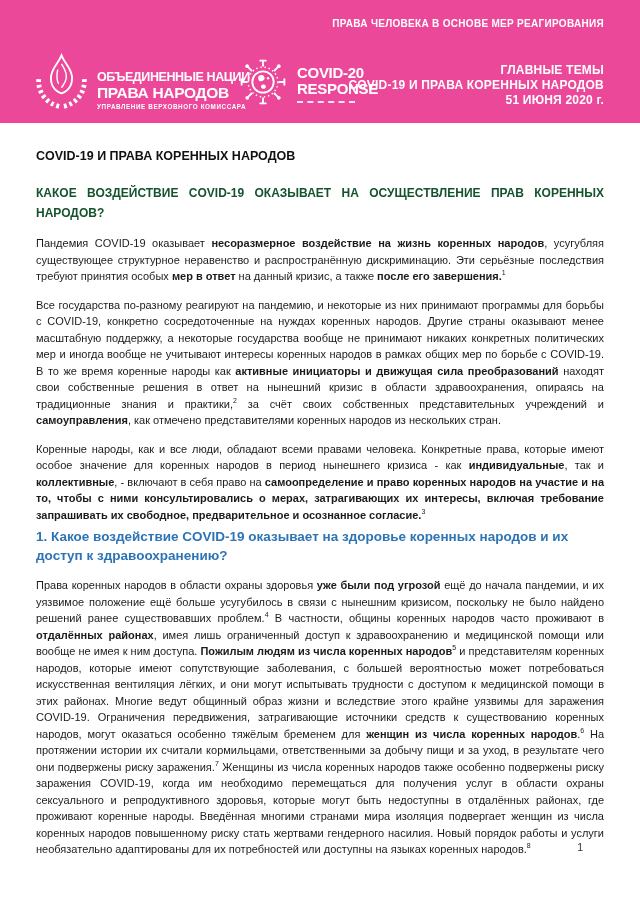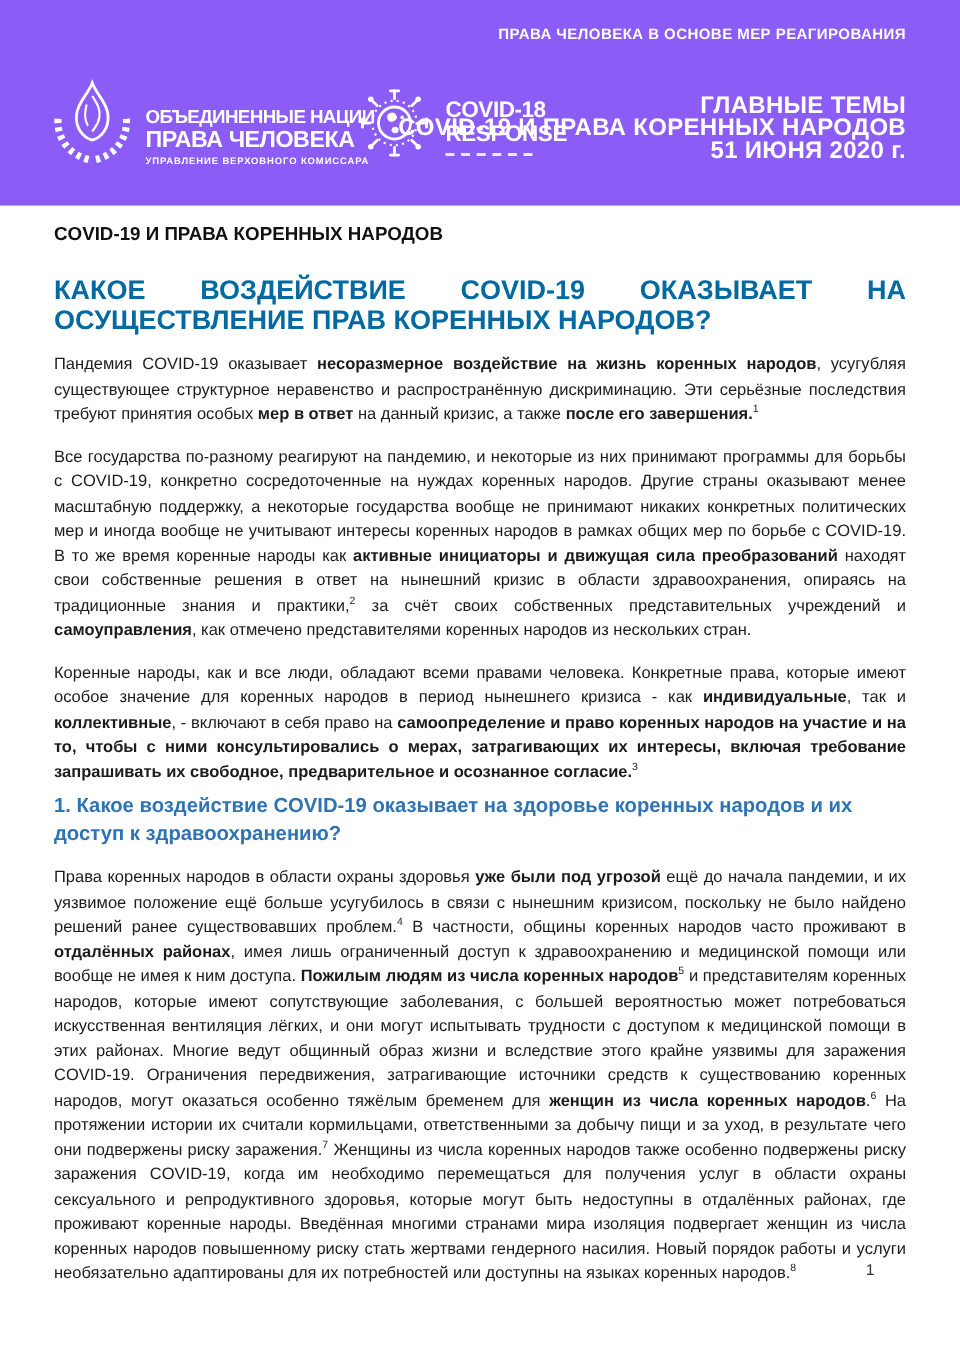--- a/index.html
+++ b/index.html
@@ -3,45 +3,45 @@
 <meta charset="utf-8">
 <style>
   * { margin:0; padding:0; box-sizing:border-box; }
   html,body { background:#ffffff; }
   body {
     width:640px; height:905px; position:relative; overflow:hidden;
     font-family:"Liberation Sans", sans-serif; color:#1b1b1b;
   }
   
   .header {
-    position:absolute; top:0; left:0; width:640px; height:137px;
-    background:#8b5cf6; color:#ffffff;
+    position:absolute; top:0; left:0; width:640px; height:123px;
+    background:#ec4899; color:#ffffff;
   }
   .tagline {
     position:absolute; top:18px; right:36px;
     font-size:10px; font-weight:700; letter-spacing:.3px;
   }
   .unlogo { position:absolute; left:33px; top:52px; display:flex; align-items:center; }
   .unlogo-text { margin-left:7px; }
   .un-line1 { font-size:12.5px; font-weight:600; letter-spacing:-.4px; line-height:14px;margin-top:12px; }
   .un-line2 { font-size:15.5px; font-weight:800; letter-spacing:-.3px; line-height:17px; }
   .un-line3 { font-size:6.3px; font-weight:600; letter-spacing:.6px; margin-top:2px; }
   .covidlogo { position:absolute; left:237px; top:56px; display:flex; align-items:center; }
   .covid-text { margin-left:8px; }
   .covid-line { font-size:15px; font-weight:800; letter-spacing:-.3px; line-height:16px; }
   .covid-dashes { width:58px; border-top:2px dashed rgba(255,255,255,.85); margin-top:4px; }
   .topics {
     position:absolute; top:63px; right:36px; text-align:right;
-    font-size:16px; font-weight:700; line-height:15px; letter-spacing:.2px;
+    font-size:12px; font-weight:700; line-height:15px; letter-spacing:.2px;
   }
   
   .content { position:absolute; top:123px; left:36px; width:568px; }
   .doc-title { margin-top:26px; font-size:12.5px; font-weight:700; color:#111; }
   .doc-subtitle {
-    margin-top:20px; font-size:18px; font-weight:700; color:#0369a1;
+    margin-top:20px; font-size:12px; font-weight:700; color:#14532d;
     text-align:justify; line-height:20px;
   }
   .para {
     margin-top:12px; font-size:11px; line-height:16.5px;
     text-align:justify; color:#1b1b1b;
   }
   .para sup, .doc sup { font-size:7px; line-height:0; vertical-align:super; }
   .section-heading {
     margin-top:4px; font-size:13.5px; font-weight:700;
     color:#2E74B5; line-height:19px; text-align:left;
@@ -63,21 +63,21 @@
         <svg width="57" height="60" viewBox="0 0 60 62" fill="none">
           <path d="M30 3 C33 11, 40 16, 41 25 C42 34, 37 41, 30 43 C23 41, 18 34, 19 25 C20 16, 27 11, 30 3 Z" stroke="#ffffff" stroke-width="2"></path>
           <path d="M30 12 C33 17, 36 21, 35 27 C34 33, 31 35, 30 37" stroke="#ffffff" stroke-width="1.5"></path>
           <path d="M26 18 C25 23, 24 28, 27 33" stroke="#ffffff" stroke-width="1.5"></path>
           <path d="M6 28 C5 42, 14 54, 29 57" stroke="#ffffff" stroke-width="5" stroke-dasharray="3 3"></path>
           <path d="M54 28 C55 42, 46 54, 31 57" stroke="#ffffff" stroke-width="5" stroke-dasharray="3 3"></path>
         </svg>
       </span>
       <div class="unlogo-text">
         <div class="un-line1">ОБЪЕДИНЕННЫЕ НАЦИИ</div>
-        <div class="un-line2">ПРАВА ЧЕЛОВЕКА</div>
+        <div class="un-line2">ПРАВА НАРОДОВ</div>
         <div class="un-line3">УПРАВЛЕНИЕ ВЕРХОВНОГО КОМИССАРА</div>
       </div>
     </div>
 
     <div class="covidlogo">
       <span>
         <svg width="52" height="52" viewBox="0 0 56 56" fill="none">
           <circle cx="28" cy="28" r="11.5" stroke="#ffffff" stroke-width="2"></circle>
           <path d="M23 22 c2 -2 5 -2 6 0 c2 2 0 4 -2 5 c-3 1 -5 -2 -4 -5 Z" fill="#ffffff"></path>
           <path d="M27 31 c2 -1 4 0 4 2 c0 2 -2 3 -4 2 c-1.5 -.8 -1.5 -3 0 -4 Z" fill="#ffffff"></path>
@@ -99,21 +99,21 @@
           </g>
           <g fill="#ffffff">
             <circle cx="45" cy="11" r="2"></circle>
               <circle cx="11" cy="11" r="2"></circle>
             <circle cx="45" cy="45" r="2"></circle>
               <circle cx="11" cy="45" r="2"></circle>
           </g>
         </svg>
       </span>
       <div class="covid-text">
-        <div class="covid-line">COVID-18</div>
+        <div class="covid-line">COVID-20</div>
         <div class="covid-line">RESPONSE</div>
         <div class="covid-dashes"></div>
       </div>
     </div>
 
     <div class="topics">
       <div>ГЛАВНЫЕ ТЕМЫ</div>
       <div>COVID-19 И ПРАВА КОРЕННЫХ НАРОДОВ</div>
       <div>51 ИЮНЯ 2020 г.</div>
     </div>

